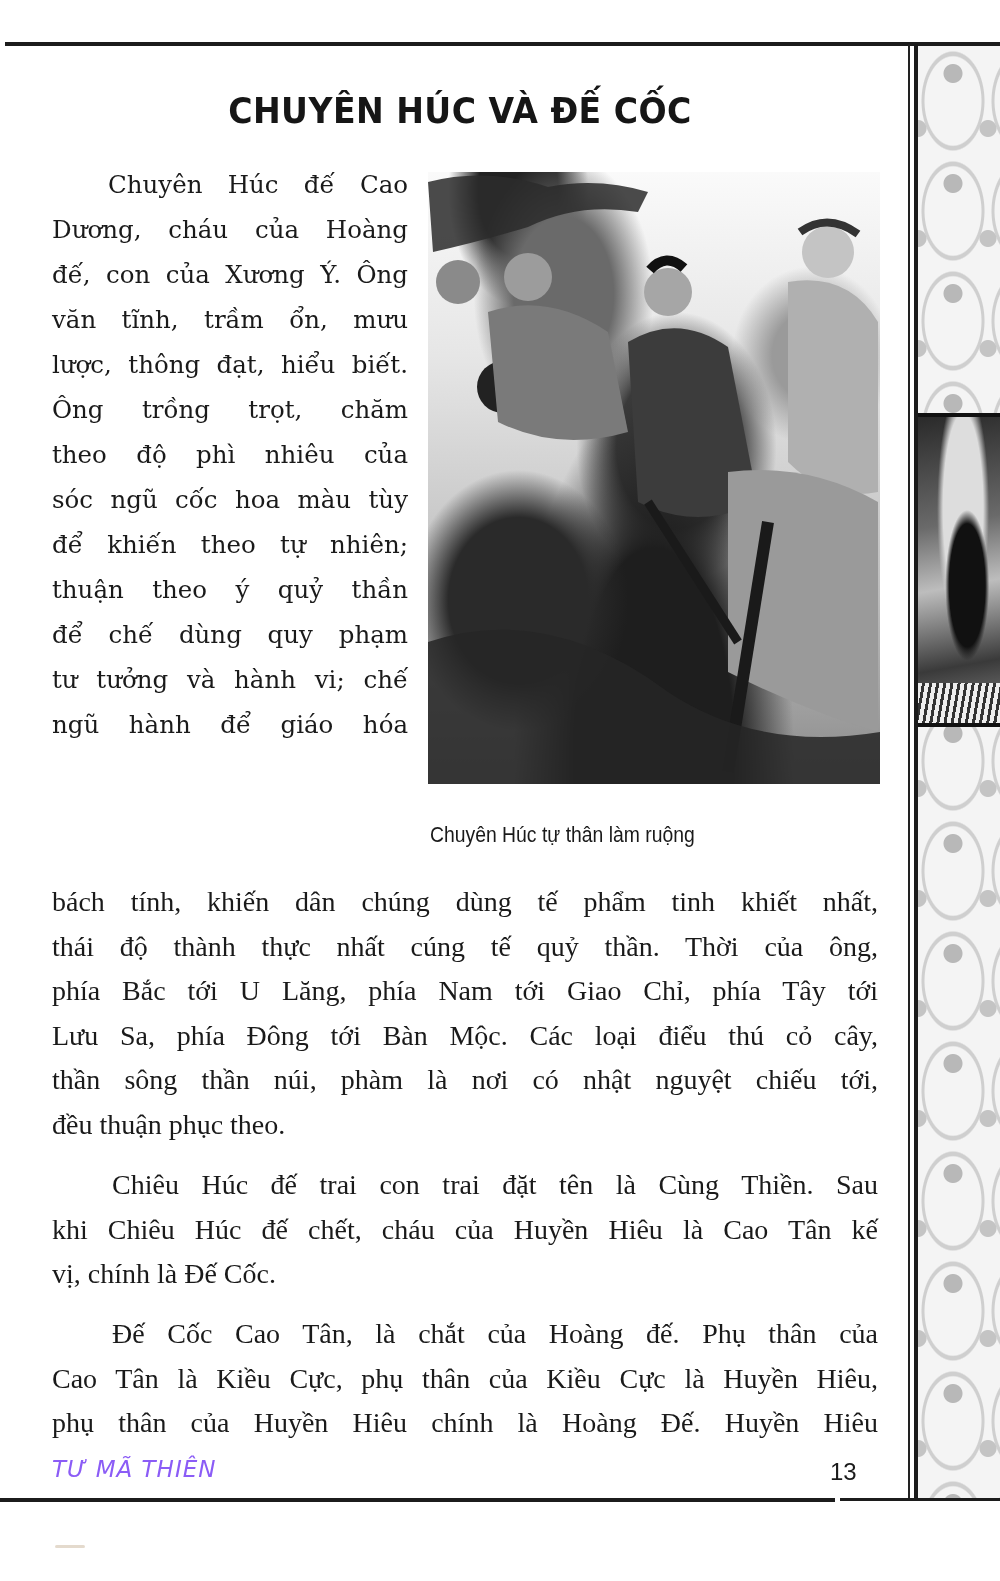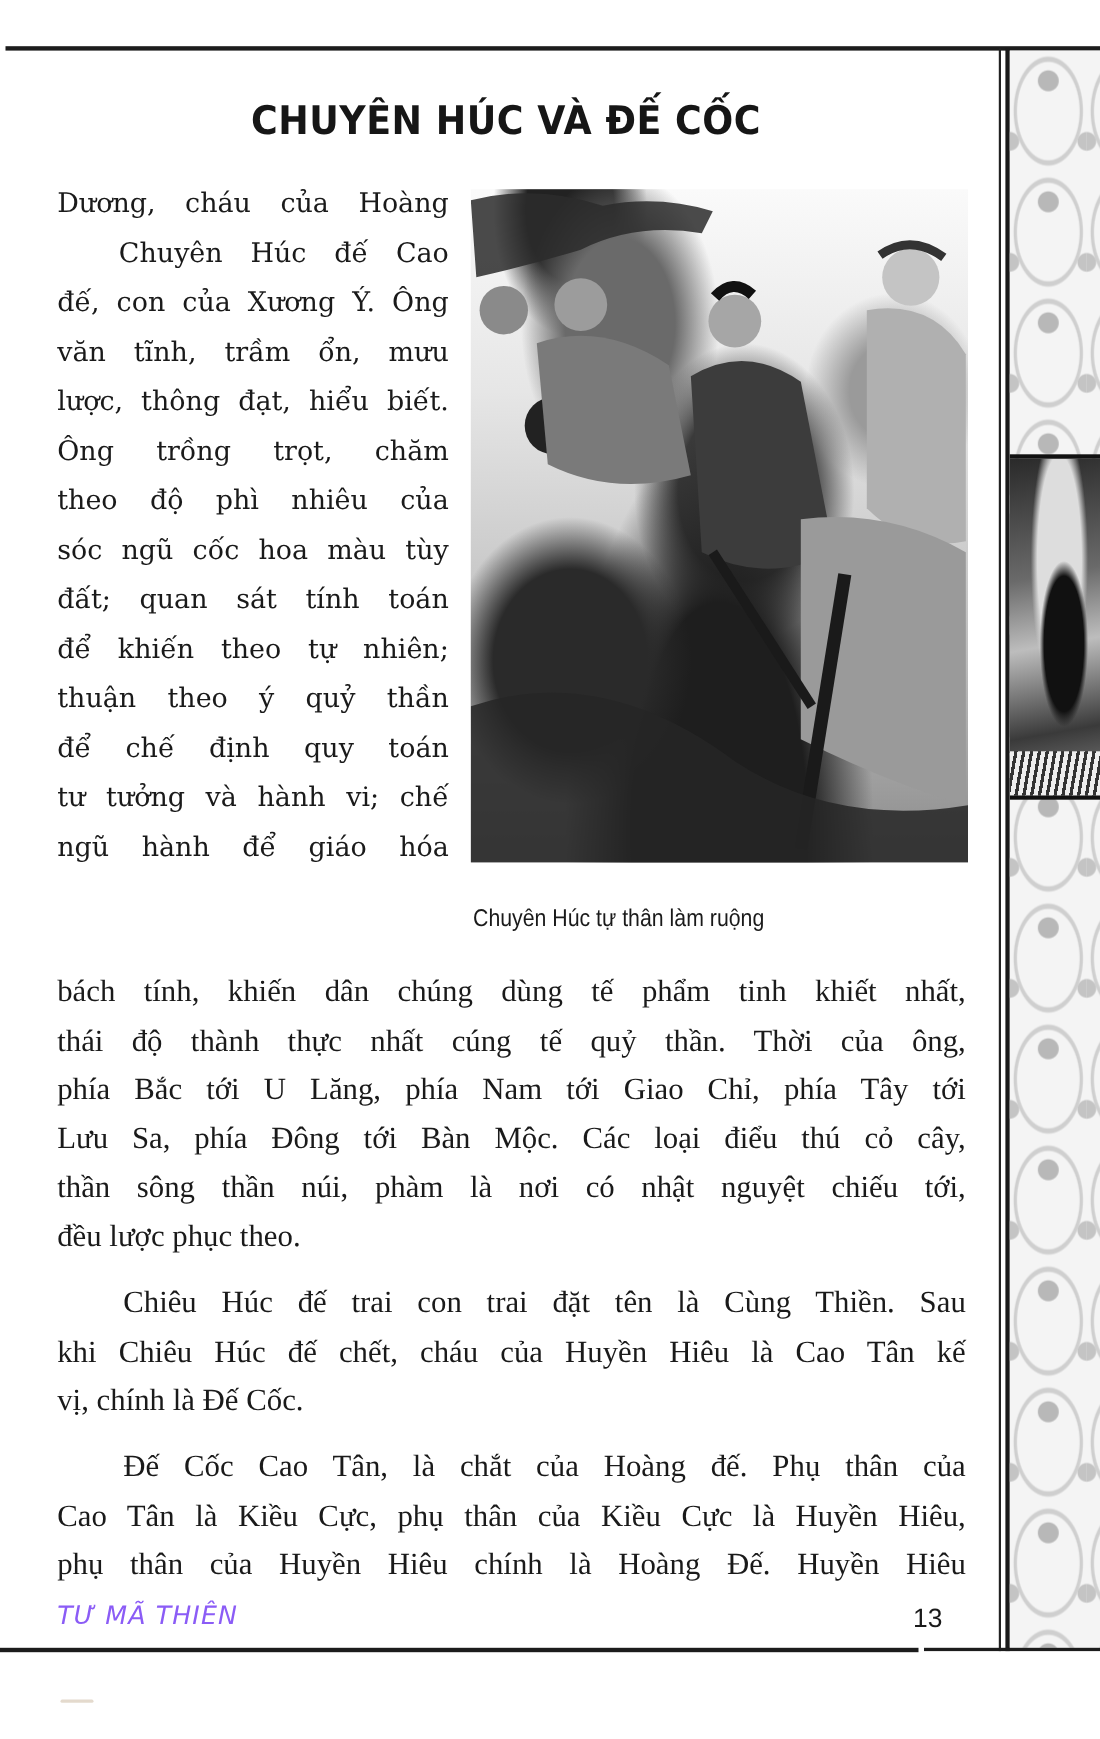--- a/index.html
+++ b/index.html
@@ -112,32 +112,31 @@
 <div class="frame-line1"></div>
 <div class="frame-line2"></div>
 <div class="ornament"></div>
 <div class="portrait">
     <div class="collar"></div>
   </div>
 
 <h1 class="title" style="margin:0;">CHUYÊN HÚC VÀ ĐẾ CỐC</h1>
 
 <div class="wrap-text">
+  <span class="line indent">Chuyên Húc đế Cao</span>
   <span class="line">Dương, cháu của Hoàng</span>
-  <span class="line indent">Chuyên Húc đế Cao</span>
   <span class="line">đế, con của Xương Ý. Ông</span>
   <span class="line">văn tĩnh, trầm ổn, mưu</span>
   <span class="line">lược, thông đạt, hiểu biết.</span>
   <span class="line">Ông trồng trọt, chăm</span>
   <span class="line">theo độ phì nhiêu của</span>
   <span class="line">sóc ngũ cốc hoa màu tùy</span>
-  <span class="line">đất; quan sát tính toán</span>
   <span class="line">để khiến theo tự nhiên;</span>
   <span class="line">thuận theo ý quỷ thần</span>
-  <span class="line">để chế định quy toán</span>
+  <span class="line">để chế dùng quy phạm</span>
   <span class="line">tư tưởng và hành vi; chế</span>
   <span class="line">ngũ hành để giáo hóa</span>
 </div>
 
 <div class="illustration">
   <svg width="452" height="612" viewBox="0 0 452 612">
 
     <path d="M0 10 Q60 -5 120 15 Q170 5 220 20 L210 40 Q150 30 100 55 Q50 70 5 80 Z" fill="#2b2b2b" opacity=".85"></path>
 
     <circle cx="30" cy="110" r="22" fill="#8a8a8a"></circle>
@@ -161,21 +160,21 @@
 </div>
 
 <div class="caption">Chuyên Húc tự thân làm ruộng</div>
 
 <div class="full-text p1">
   <span class="line">bách tính, khiến dân chúng dùng tế phẩm tinh khiết nhất,</span>
   <span class="line">thái độ thành thực nhất cúng tế quỷ thần. Thời của ông,</span>
   <span class="line">phía Bắc tới U Lăng, phía Nam tới Giao Chỉ, phía Tây tới</span>
   <span class="line">Lưu Sa, phía Đông tới Bàn Mộc. Các loại điểu thú cỏ cây,</span>
   <span class="line">thần sông thần núi, phàm là nơi có nhật nguyệt chiếu tới,</span>
-  <span class="line last">đều lược phục theo.</span>
+  <span class="line last">đều thuận phục theo.</span>
 </div>
 
 <div class="full-text p2">
   <span class="line indent">Chiêu Húc đế trai con trai đặt tên là Cùng Thiền. Sau</span>
   <span class="line">khi Chiêu Húc đế chết, cháu của Huyền Hiêu là Cao Tân kế</span>
   <span class="line last">vị, chính là Đế Cốc.</span>
 </div>
 
 <div class="full-text p3">
   <span class="line indent">Đế Cốc Cao Tân, là chắt của Hoàng đế. Phụ thân của</span>

